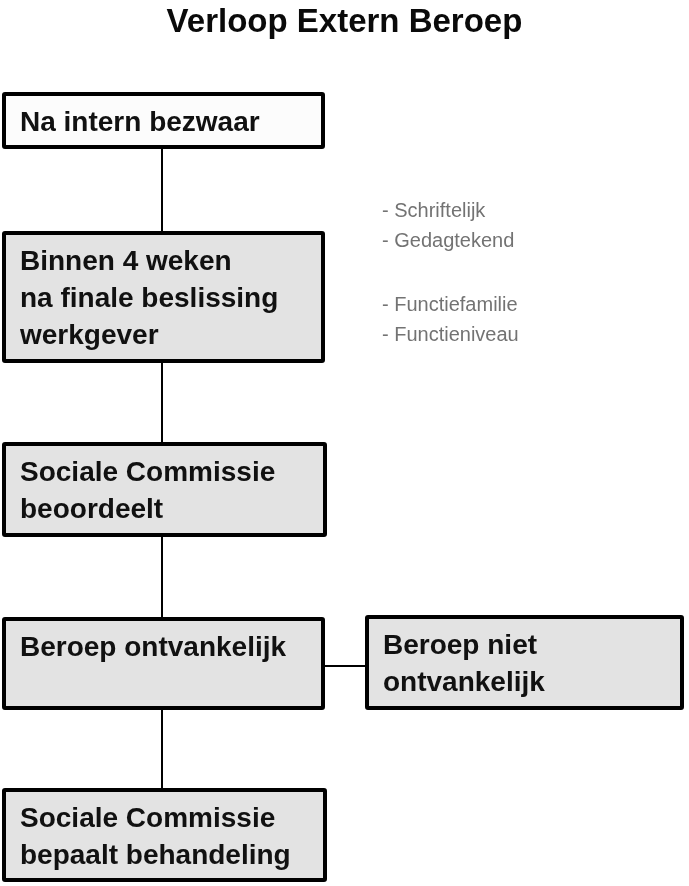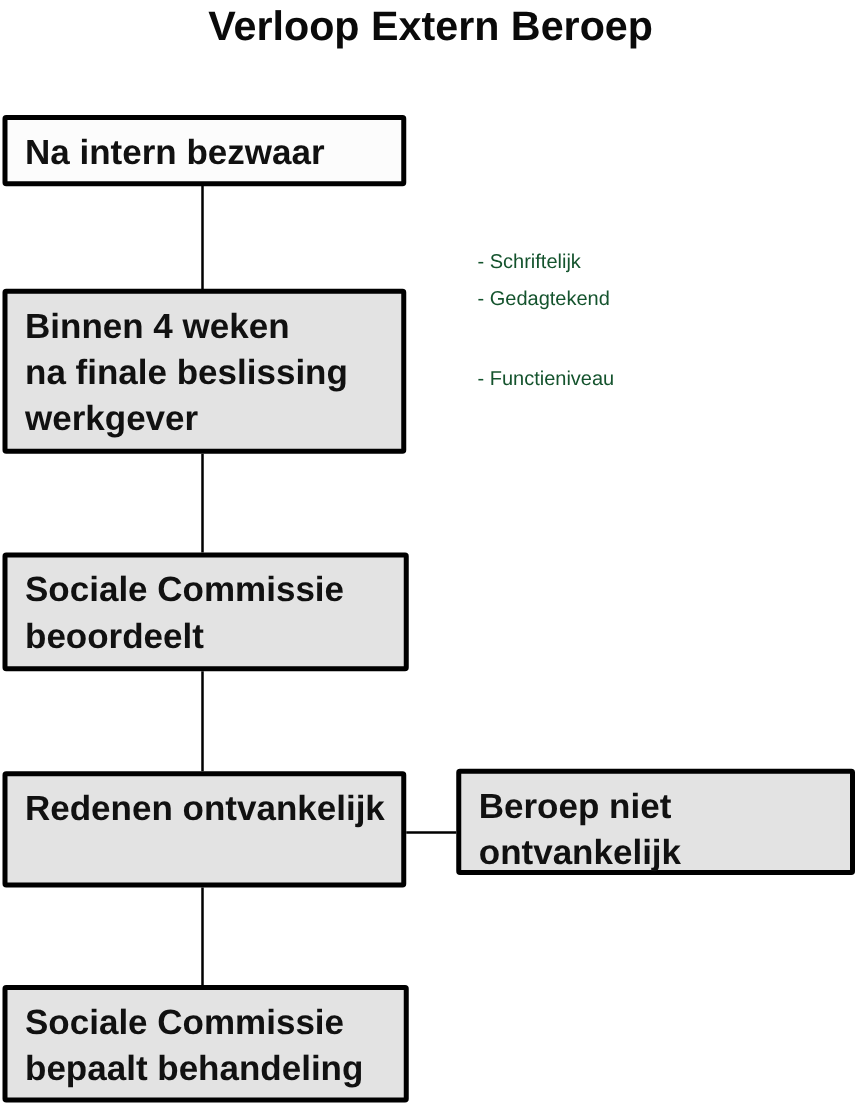--- a/index.html
+++ b/index.html
@@ -45,22 +45,22 @@
   .vline, .hline {
     position: absolute;
     background: #000000;
   }
   .vline { width: 2px; }
   .hline { height: 2px; }
   .annotations {
     position: absolute;
     left: 382px;
     top: 195px;
-    font-size: 16px;
-    color: #14532d;
+    font-size: 20px;
+    color: #737373;
     font-weight: normal;
   }
   .annotation-group { margin: 0 0 34px 0; }
   .annotation-item { line-height: 30px; white-space: pre; }
 </style>
 </head>
 <body>
 
 <div class="canvas">
 
@@ -73,36 +73,37 @@
   <div class="box" style="left:2px; top:231px; width:323px; height:132px;">Binnen 4 weken
 na finale beslissing
 werkgever</div>
 
   <div class="annotations">
     <div class="annotation-group">
       <div class="annotation-item">- Schriftelijk</div>
       <div class="annotation-item">- Gedagtekend</div>
     </div>
     <div class="annotation-group">
+      <div class="annotation-item">- Functiefamilie</div>
       <div class="annotation-item">- Functieniveau</div>
     </div>
   </div>
 
   <div class="vline" style="left:161px; top:363px; height:79px;"></div>
 
   <div class="box" style="left:2px; top:442px; width:325px; height:95px;">Sociale Commissie
 beoordeelt</div>
 
   <div class="vline" style="left:161px; top:537px; height:80px;"></div>
 
-  <div class="box" style="left:2px; top:617px; width:323px; height:93px;">Redenen ontvankelijk</div>
+  <div class="box" style="left:2px; top:617px; width:323px; height:93px;">Beroep ontvankelijk</div>
 
   <div class="hline" style="left:325px; top:665px; width:40px;"></div>
 
-  <div class="box" style="left:365px; top:615px; width:319px; height:85px;">Beroep niet
+  <div class="box" style="left:365px; top:615px; width:319px; height:95px;">Beroep niet
 ontvankelijk</div>
 
   <div class="vline" style="left:161px; top:710px; height:78px;"></div>
 
   <div class="box" style="left:2px; top:788px; width:325px; height:94px;">Sociale Commissie
 bepaalt behandeling</div>
 
 </div>
 
 </body></html>

